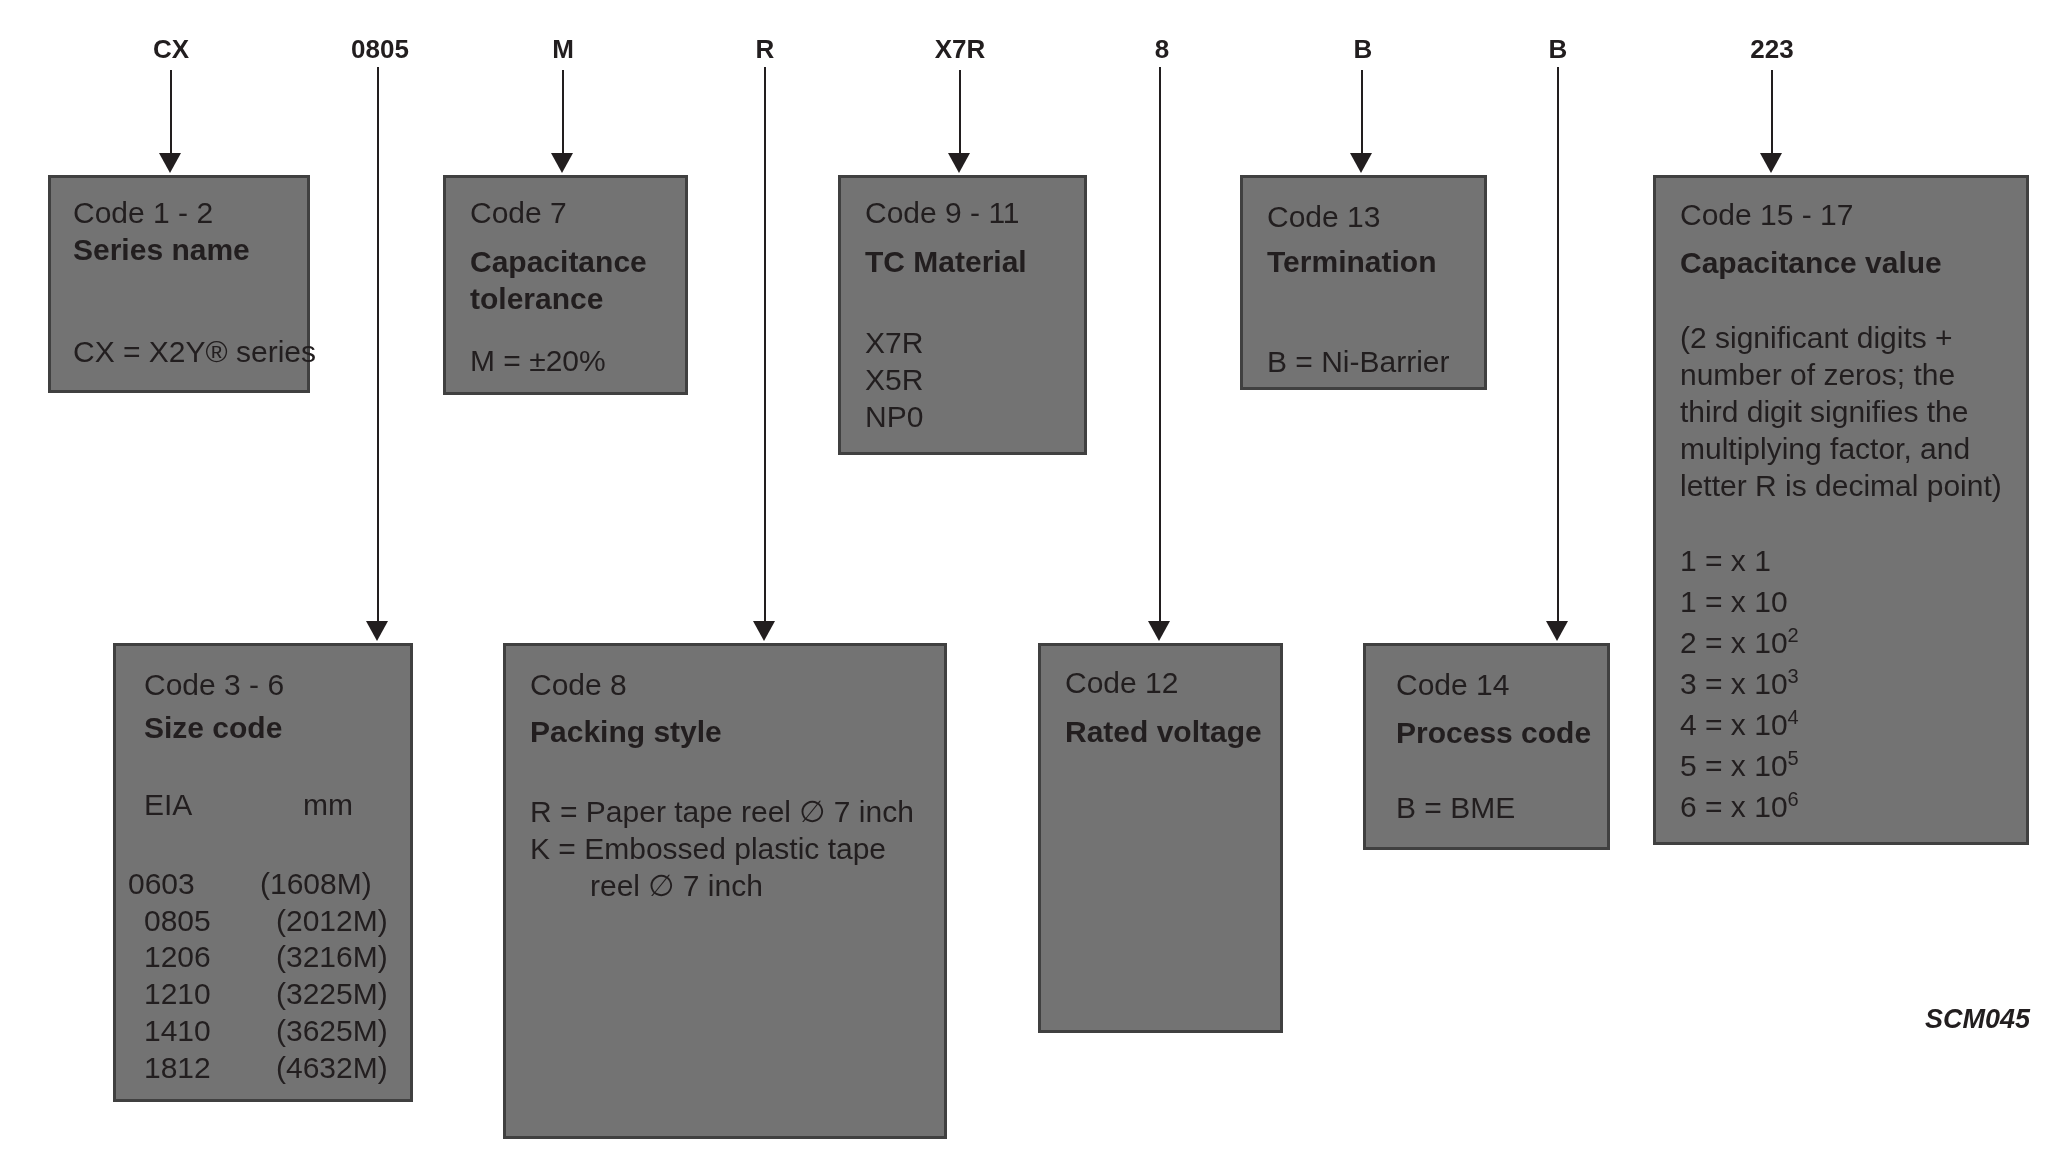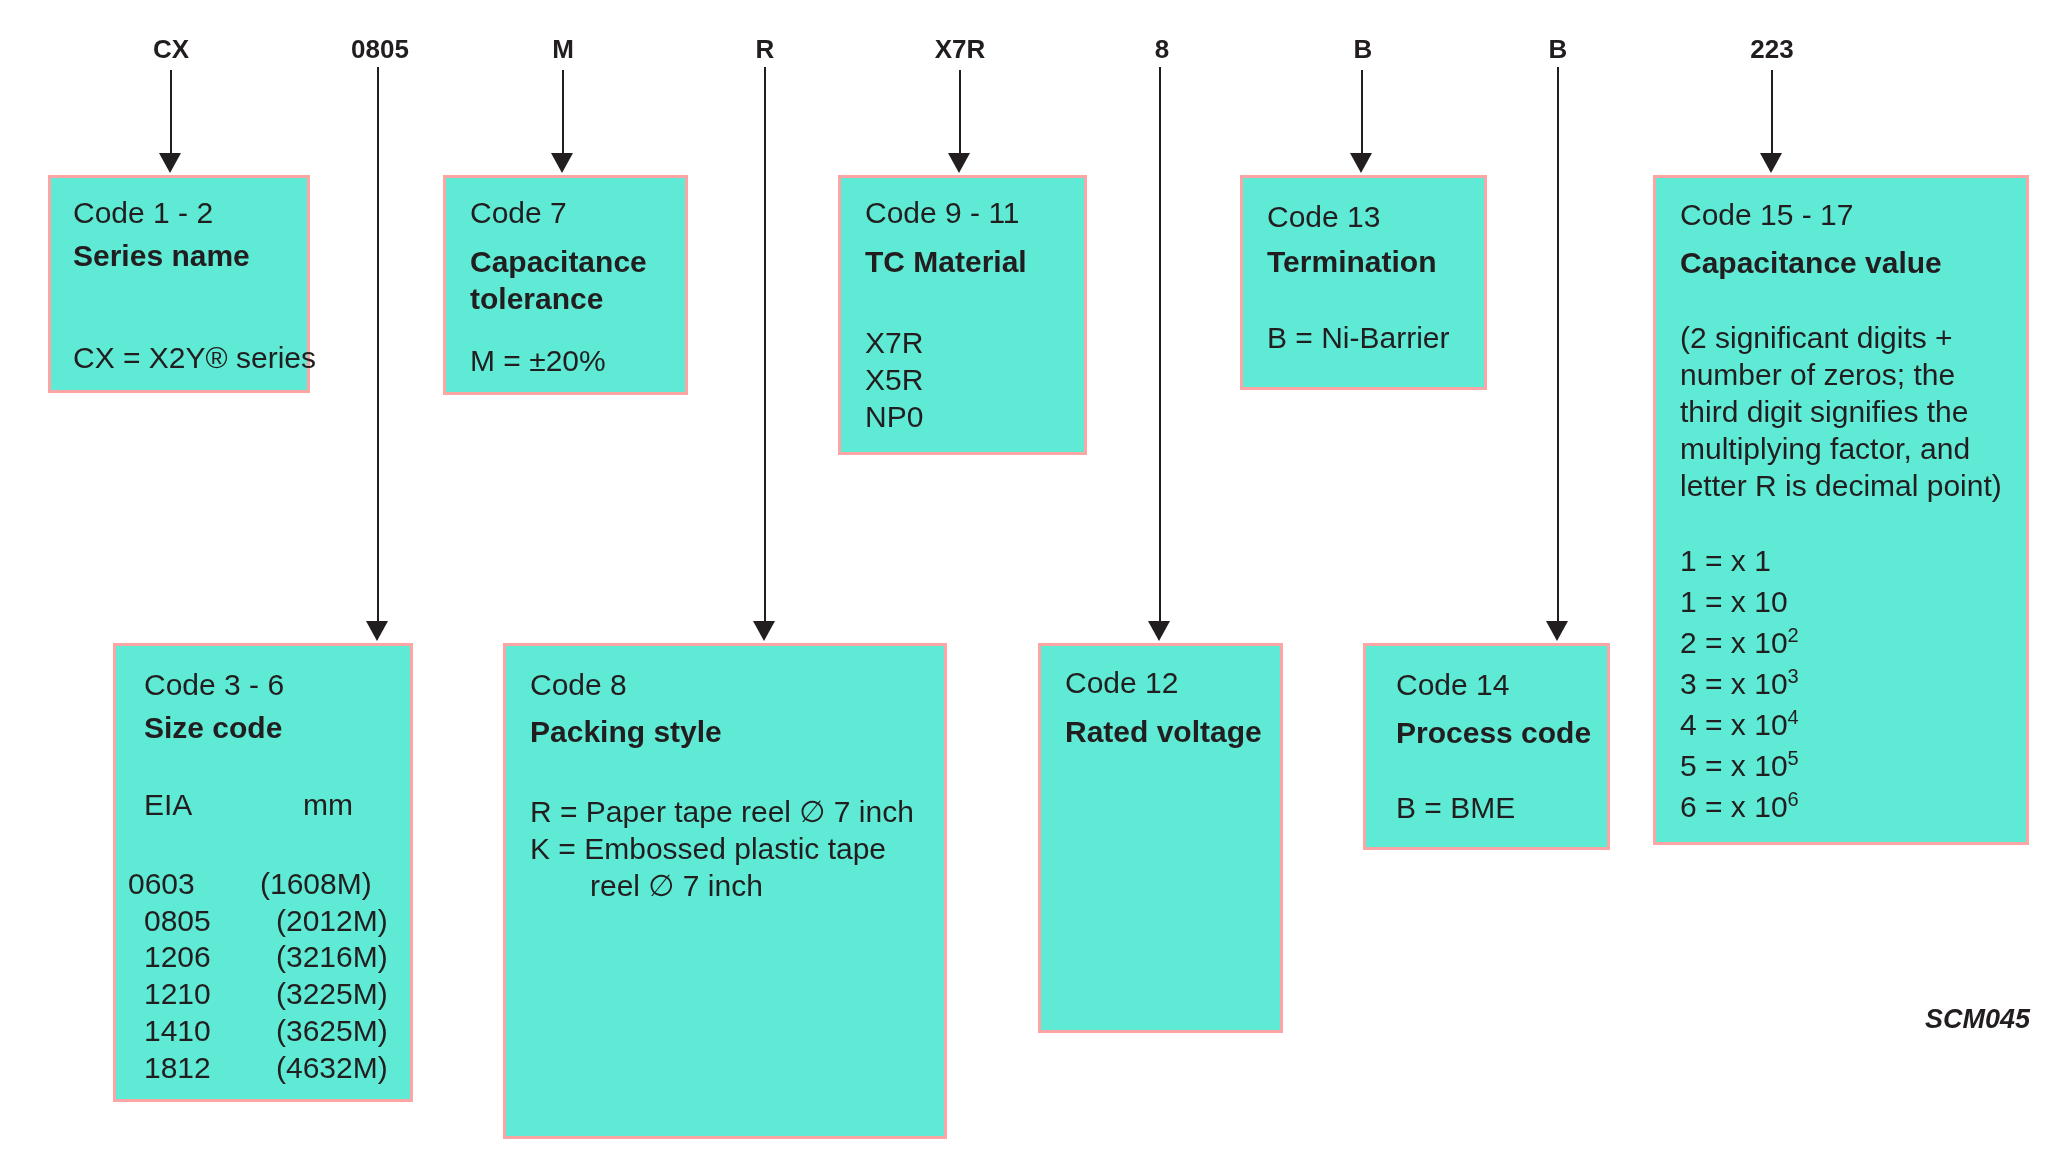--- a/index.html
+++ b/index.html
@@ -22,22 +22,22 @@
   }
   .aline{position:absolute;width:2px;background:#221e1f;}
   .ahead{
     position:absolute;width:0;height:0;
     border-left:11px solid transparent;
     border-right:11px solid transparent;
     border-top:20px solid #221e1f;
   }
   .cbox{
     position:absolute;
-    border:3px solid #fca5a5;
-    background:#5eead4;
+    border:3px solid #404040;
+    background:#737373;
     box-sizing:border-box;
     font-size:30px;
     line-height:37px;
   }
   .bl{padding-left:24px;white-space:nowrap;}
   .bt{font-weight:bold;}
   .trow .eia{display:inline-block;width:132px;}
   .thead .eia{display:inline-block;width:159px;}
   .mrow{line-height:41px;}
   .mrow sup{font-size:20px;line-height:0;}
@@ -89,21 +89,21 @@
   <div class="ahead" style="left:753px;top:621px"></div>
 
   <div class="aline" style="left:1159px;top:67px;height:554px"></div>
   <div class="ahead" style="left:1148px;top:621px"></div>
 
   <div class="aline" style="left:1557px;top:67px;height:554px"></div>
   <div class="ahead" style="left:1546px;top:621px"></div>
 
   <div class="cbox" style="left:48px;top:175px;width:262px;height:218px;padding-top:16px">
     <div class="bl" style="padding-left:22px">Code 1 - 2</div>
-    <div class="bl bt" style="padding-left:22px;margin-top:6px">Series name</div>
+    <div class="bl bt" style="padding-left:22px;">Series name</div>
     <div class="bl" style="padding-left:22px;margin-top:65px">CX = X2Y® series</div>
   </div>
 
   <div class="cbox" style="left:443px;top:175px;width:245px;height:220px;padding-top:16px">
     <div class="bl">Code 7</div>
     <div class="bl bt" style="margin-top:12px">Capacitance</div>
     <div class="bl bt">tolerance</div>
     <div class="bl" style="margin-top:25px">M = ±20%</div>
   </div>
 
@@ -111,21 +111,21 @@
     <div class="bl">Code 9 - 11</div>
     <div class="bl bt" style="margin-top:12px">TC Material</div>
     <div class="bl" style="margin-top:44px">X7R</div>
     <div class="bl">X5R</div>
     <div class="bl">NP0</div>
   </div>
 
   <div class="cbox" style="left:1240px;top:175px;width:247px;height:215px;padding-top:20px">
     <div class="bl">Code 13</div>
     <div class="bl bt" style="margin-top:8px">Termination</div>
-    <div class="bl" style="margin-top:39px">B = Ni-Barrier</div>
+    <div class="bl" style="margin-top:63px">B = Ni-Barrier</div>
   </div>
 
   <div class="cbox" style="left:1653px;top:175px;width:376px;height:670px;padding-top:18px">
     <div class="bl">Code 15 - 17</div>
     <div class="bl bt" style="margin-top:11px">Capacitance value</div>
     <div style="margin-top:38px">
       <div class="bl">(2 significant digits +</div>
       <div class="bl">number of zeros; the</div>
       <div class="bl">third digit signifies the</div>
       <div class="bl">multiplying factor, and</div>

